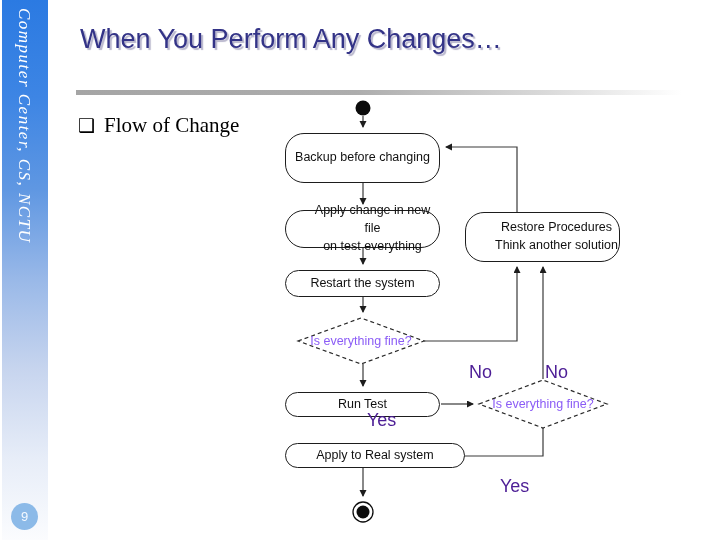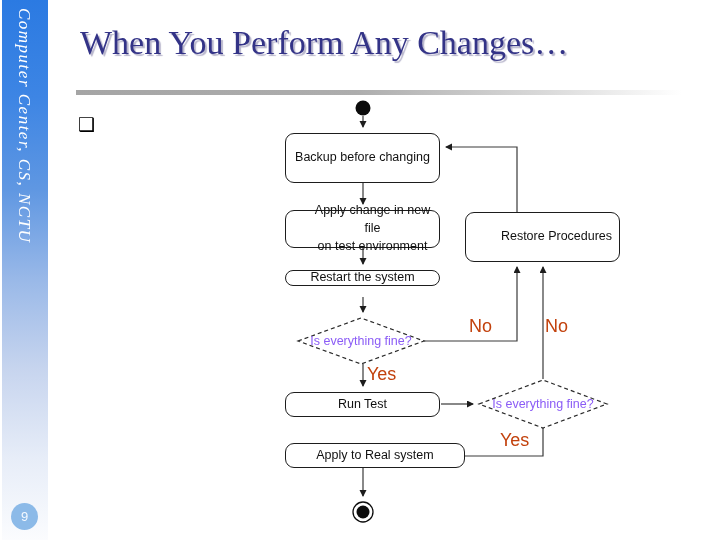--- a/index.html
+++ b/index.html
@@ -34,22 +34,22 @@
     width: 27px; height: 27px;
     border-radius: 50%;
     background: #8cbae8;
     color: #f4f9ff;
     font-size: 13px;
     display: flex; align-items: center; justify-content: center;
   }
   
   .title {
     position: absolute; left: 80px; top: 24px;
-    font-family: Liberation Serif, serif;
-    font-size: 34px;
+    font-family: Liberation Sans, sans-serif;
+    font-size: 27px;
     color: #333387;
     text-shadow: 2px 2px 1px #b8b6cc;
     white-space: nowrap;
   }
   .divider {
     position: absolute; left: 76px; top: 90px;
     width: 624px; height: 5px;
     background: linear-gradient(to right,
       #a5a5a5 0%, #adadad 45%, #d9d9d9 75%, rgba(255,255,255,0) 97%);
   }
@@ -60,43 +60,44 @@
     color: #000000;
     display: flex; align-items: center;
   }
   .bullet-marker { font-size: 19px; margin-right: 9px; }
   
   .flow-layer { position: absolute; left: 0; top: 0; }
   .flow-box {
     position: absolute;
     background: #ffffff;
     border: 1.4px solid #1d1d1d;
-    border-radius: 9px;
+    border-radius: 19px;
     display: flex; flex-direction: column;
     align-items: center; justify-content: center;
     text-align: center;
     font-size: 12.5px;
     line-height: 1.42;
     color: #111111;
   }
   .diamond-label {
     position: absolute;
     width: 124px;
     text-align: center;
     font-size: 12.5px;
     color: #8b5cf6;
   }
   .edge-label {
     position: absolute;
     font-size: 18px;
-    color: #c2410c;
+    color: #4c1d95;
+    margin-top: 46px;
   }
   .b-backup    { left: 285px; top: 133px; width: 155px; height: 50px; }
   .b-applytest { left: 285px; top: 210px; width: 155px; height: 38px; padding-left: 20px; }
-  .b-restart   { left: 285px; top: 270px; width: 155px; height: 16px; }
+  .b-restart   { left: 285px; top: 270px; width: 155px; height: 27px; }
   .b-runtest   { left: 285px; top: 392px; width: 155px; height: 25px; text-align: right; }
   .b-restore   { left: 465px; top: 212px; width: 155px; height: 50px; padding-left: 28px; }
   .b-applyreal { left: 285px; top: 443px; width: 180px; height: 25px; }
   .l-d1 { left: 299px; top: 334px; }
   .l-d2 { left: 481px; top: 397px; }
   .l-yes1 { left: 367px; top: 364px; }
   .l-no1  { left: 469px; top: 316px; }
   .l-no2  { left: 545px; top: 316px; }
   .l-yes2 { left: 500px; top: 430px; }
 </style>
@@ -108,20 +109,21 @@
   <div class="sidebar">
     <div class="sidebar-text">Computer Center, CS, NCTU</div>
     <div class="page-badge">9</div>
   </div>
 
   <div class="title">When You Perform Any Changes…</div>
   <div class="divider"></div>
 
   <div class="bullet-line">
     <span class="bullet-marker">❑</span>
+    <span>Flow of Change</span>
   </div>
 
   <svg class="flow-layer" width="720" height="540" viewBox="0 0 720 540">
     <defs>
       <marker id="arrow" markerWidth="8" markerHeight="8" refX="6" refY="3.5" orient="auto" markerUnits="userSpaceOnUse">
         <path d="M0,0 L7,3.5 L0,7 z" fill="#1d1d1d"></path>
       </marker>
     </defs>
     <g stroke="#3a3a3a" stroke-width="1.2" fill="none">
       <path d="M363,116 L363,127" marker-end="url(#arrow)"></path>
@@ -145,26 +147,27 @@
       <circle cx="363" cy="512" r="10" fill="#ffffff" stroke="#0c0c0c" stroke-width="1.3"></circle>
       <circle cx="363" cy="512" r="6.5" fill="#0c0c0c"></circle>
     </g>
   </svg>
 
   <div class="flow-box b-backup">
     <span>Backup before changing</span>
   </div>
   <div class="flow-box b-applytest">
     <span>Apply change in new file</span>
-    <span>on test environment</span>
+    <span>on test everything</span>
   </div>
   <div class="flow-box b-restart">Restart the system</div>
   <div class="flow-box b-runtest">Run Test</div>
   <div class="flow-box b-restore">
     <span>Restore Procedures</span>
+    <span>Think another solution</span>
   </div>
   <div class="flow-box b-applyreal">Apply to Real system</div>
 
   <div class="diamond-label l-d1">Is everything fine?</div>
   <div class="diamond-label l-d2">Is everything fine?</div>
 
   <div class="edge-label l-yes1">Yes</div>
   <div class="edge-label l-no1">No</div>
   <div class="edge-label l-no2">No</div>
   <div class="edge-label l-yes2">Yes</div>

